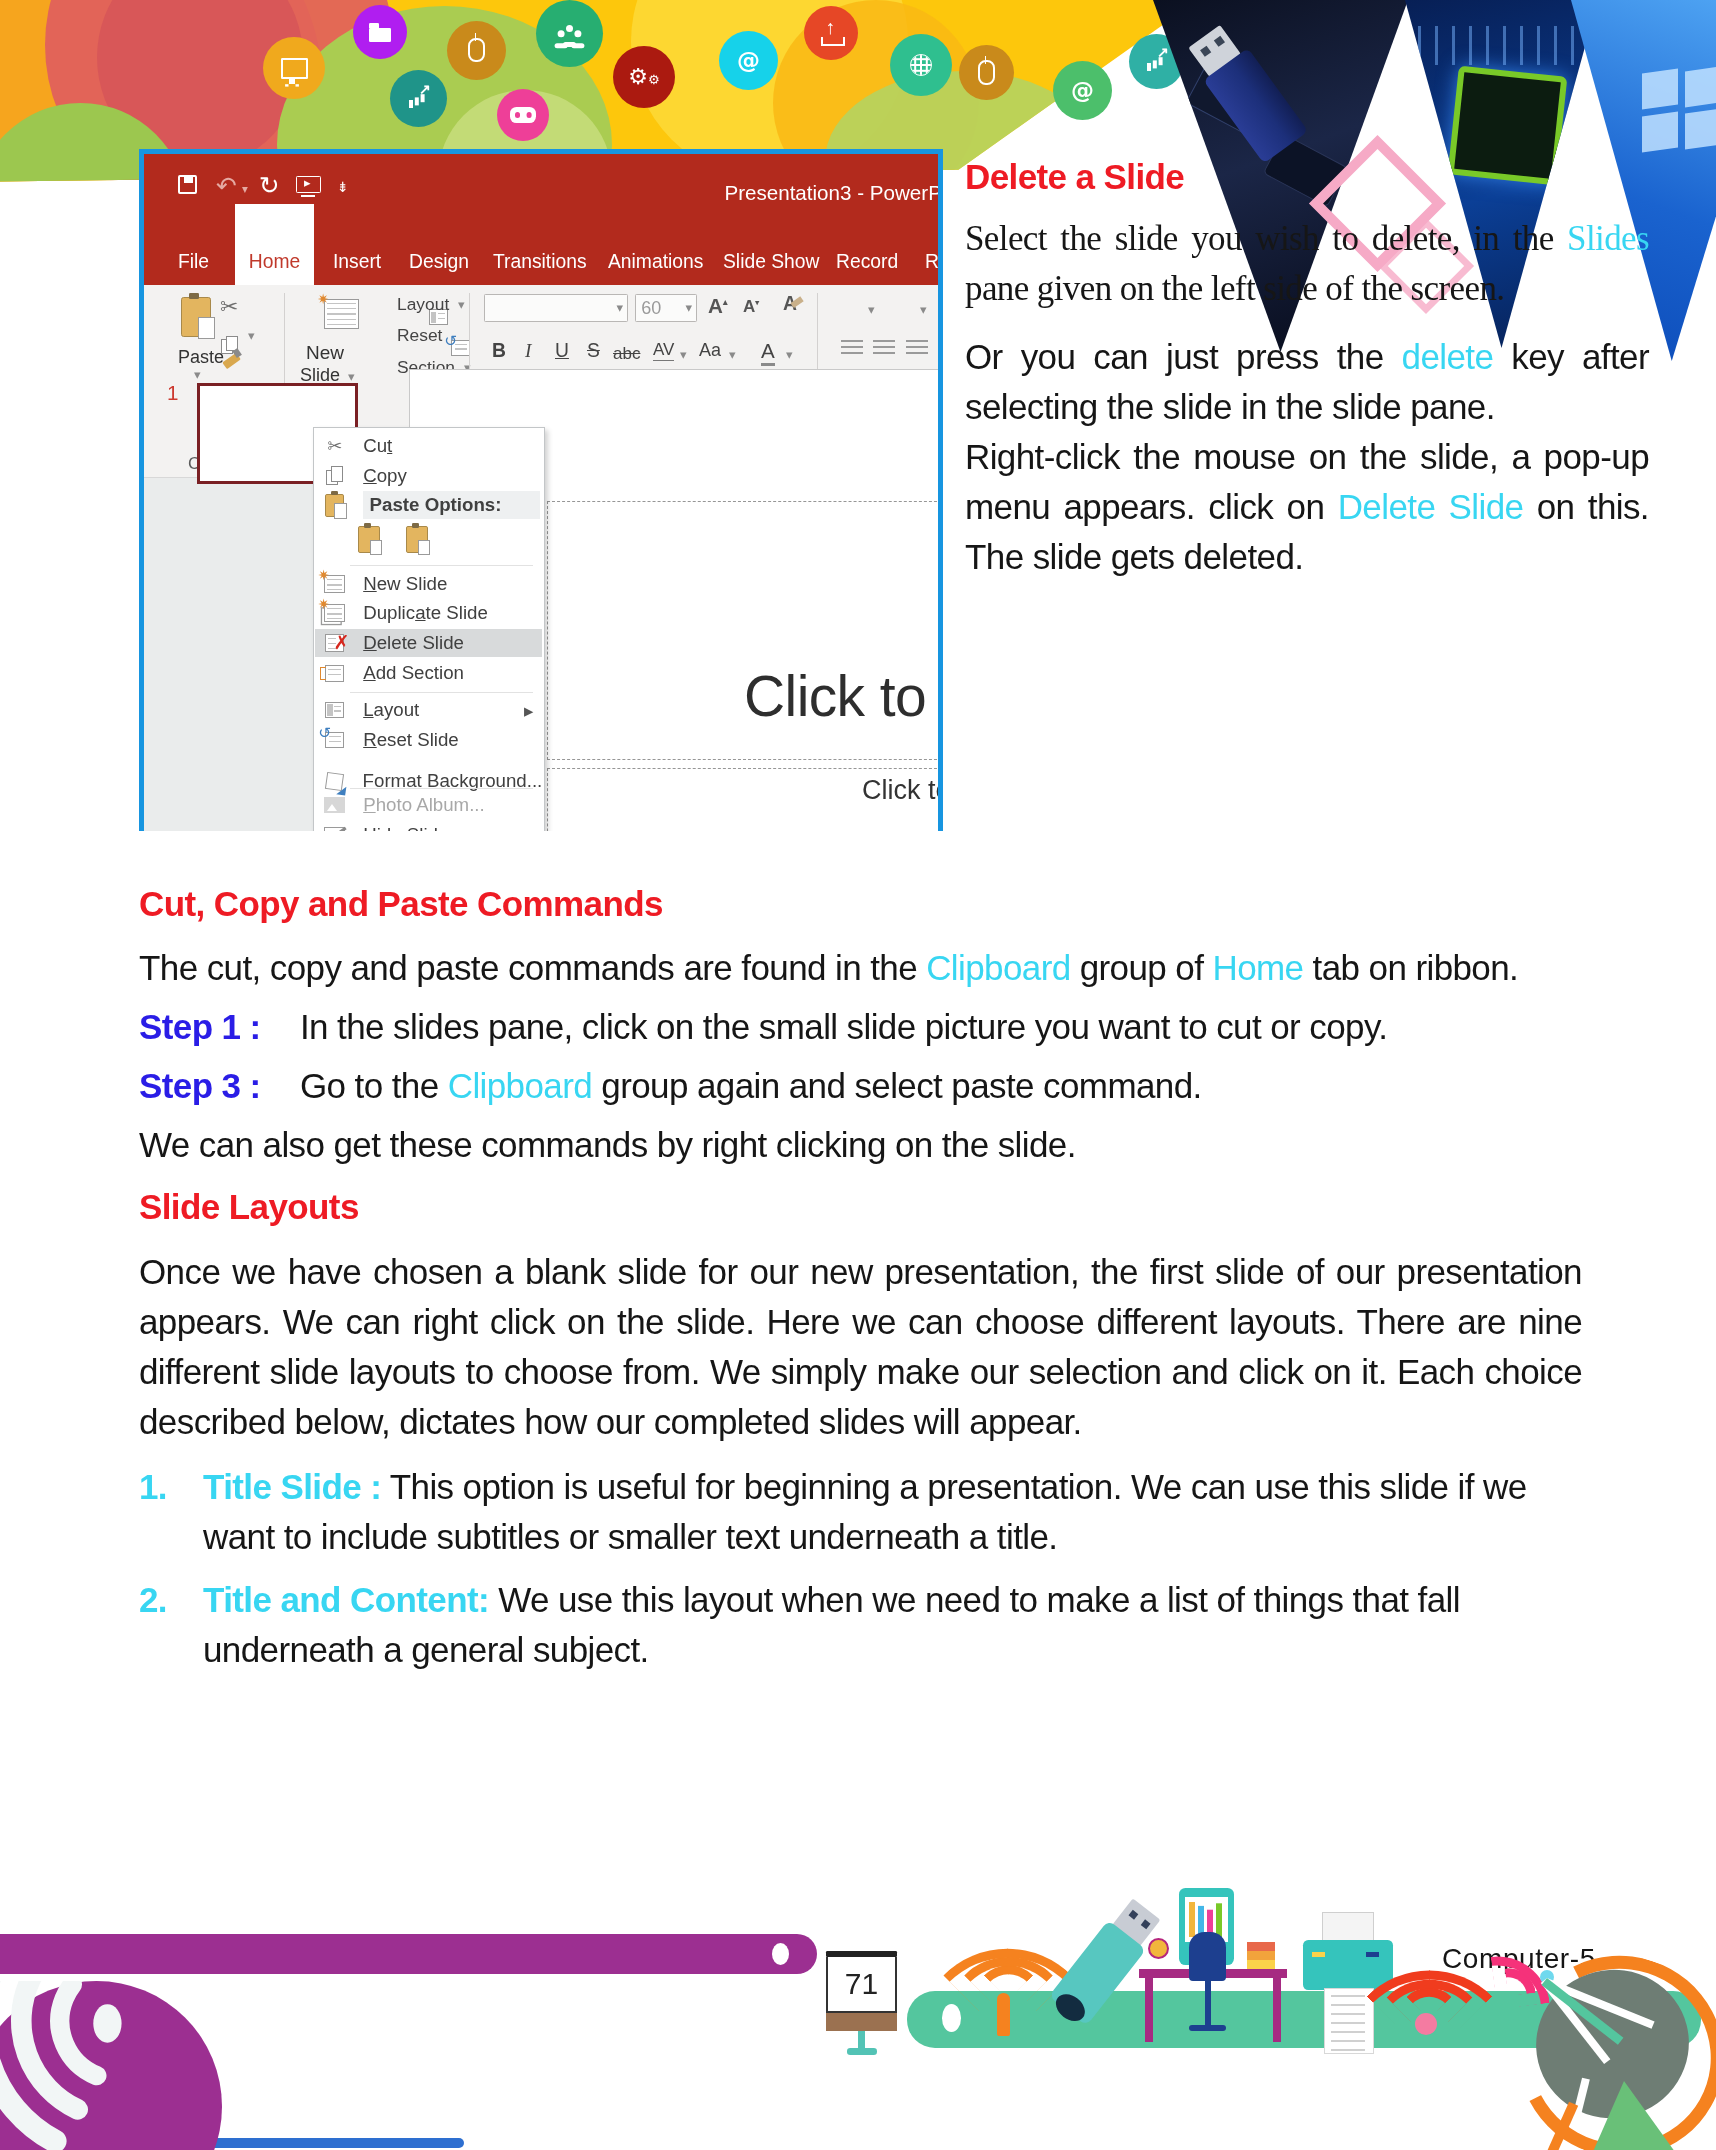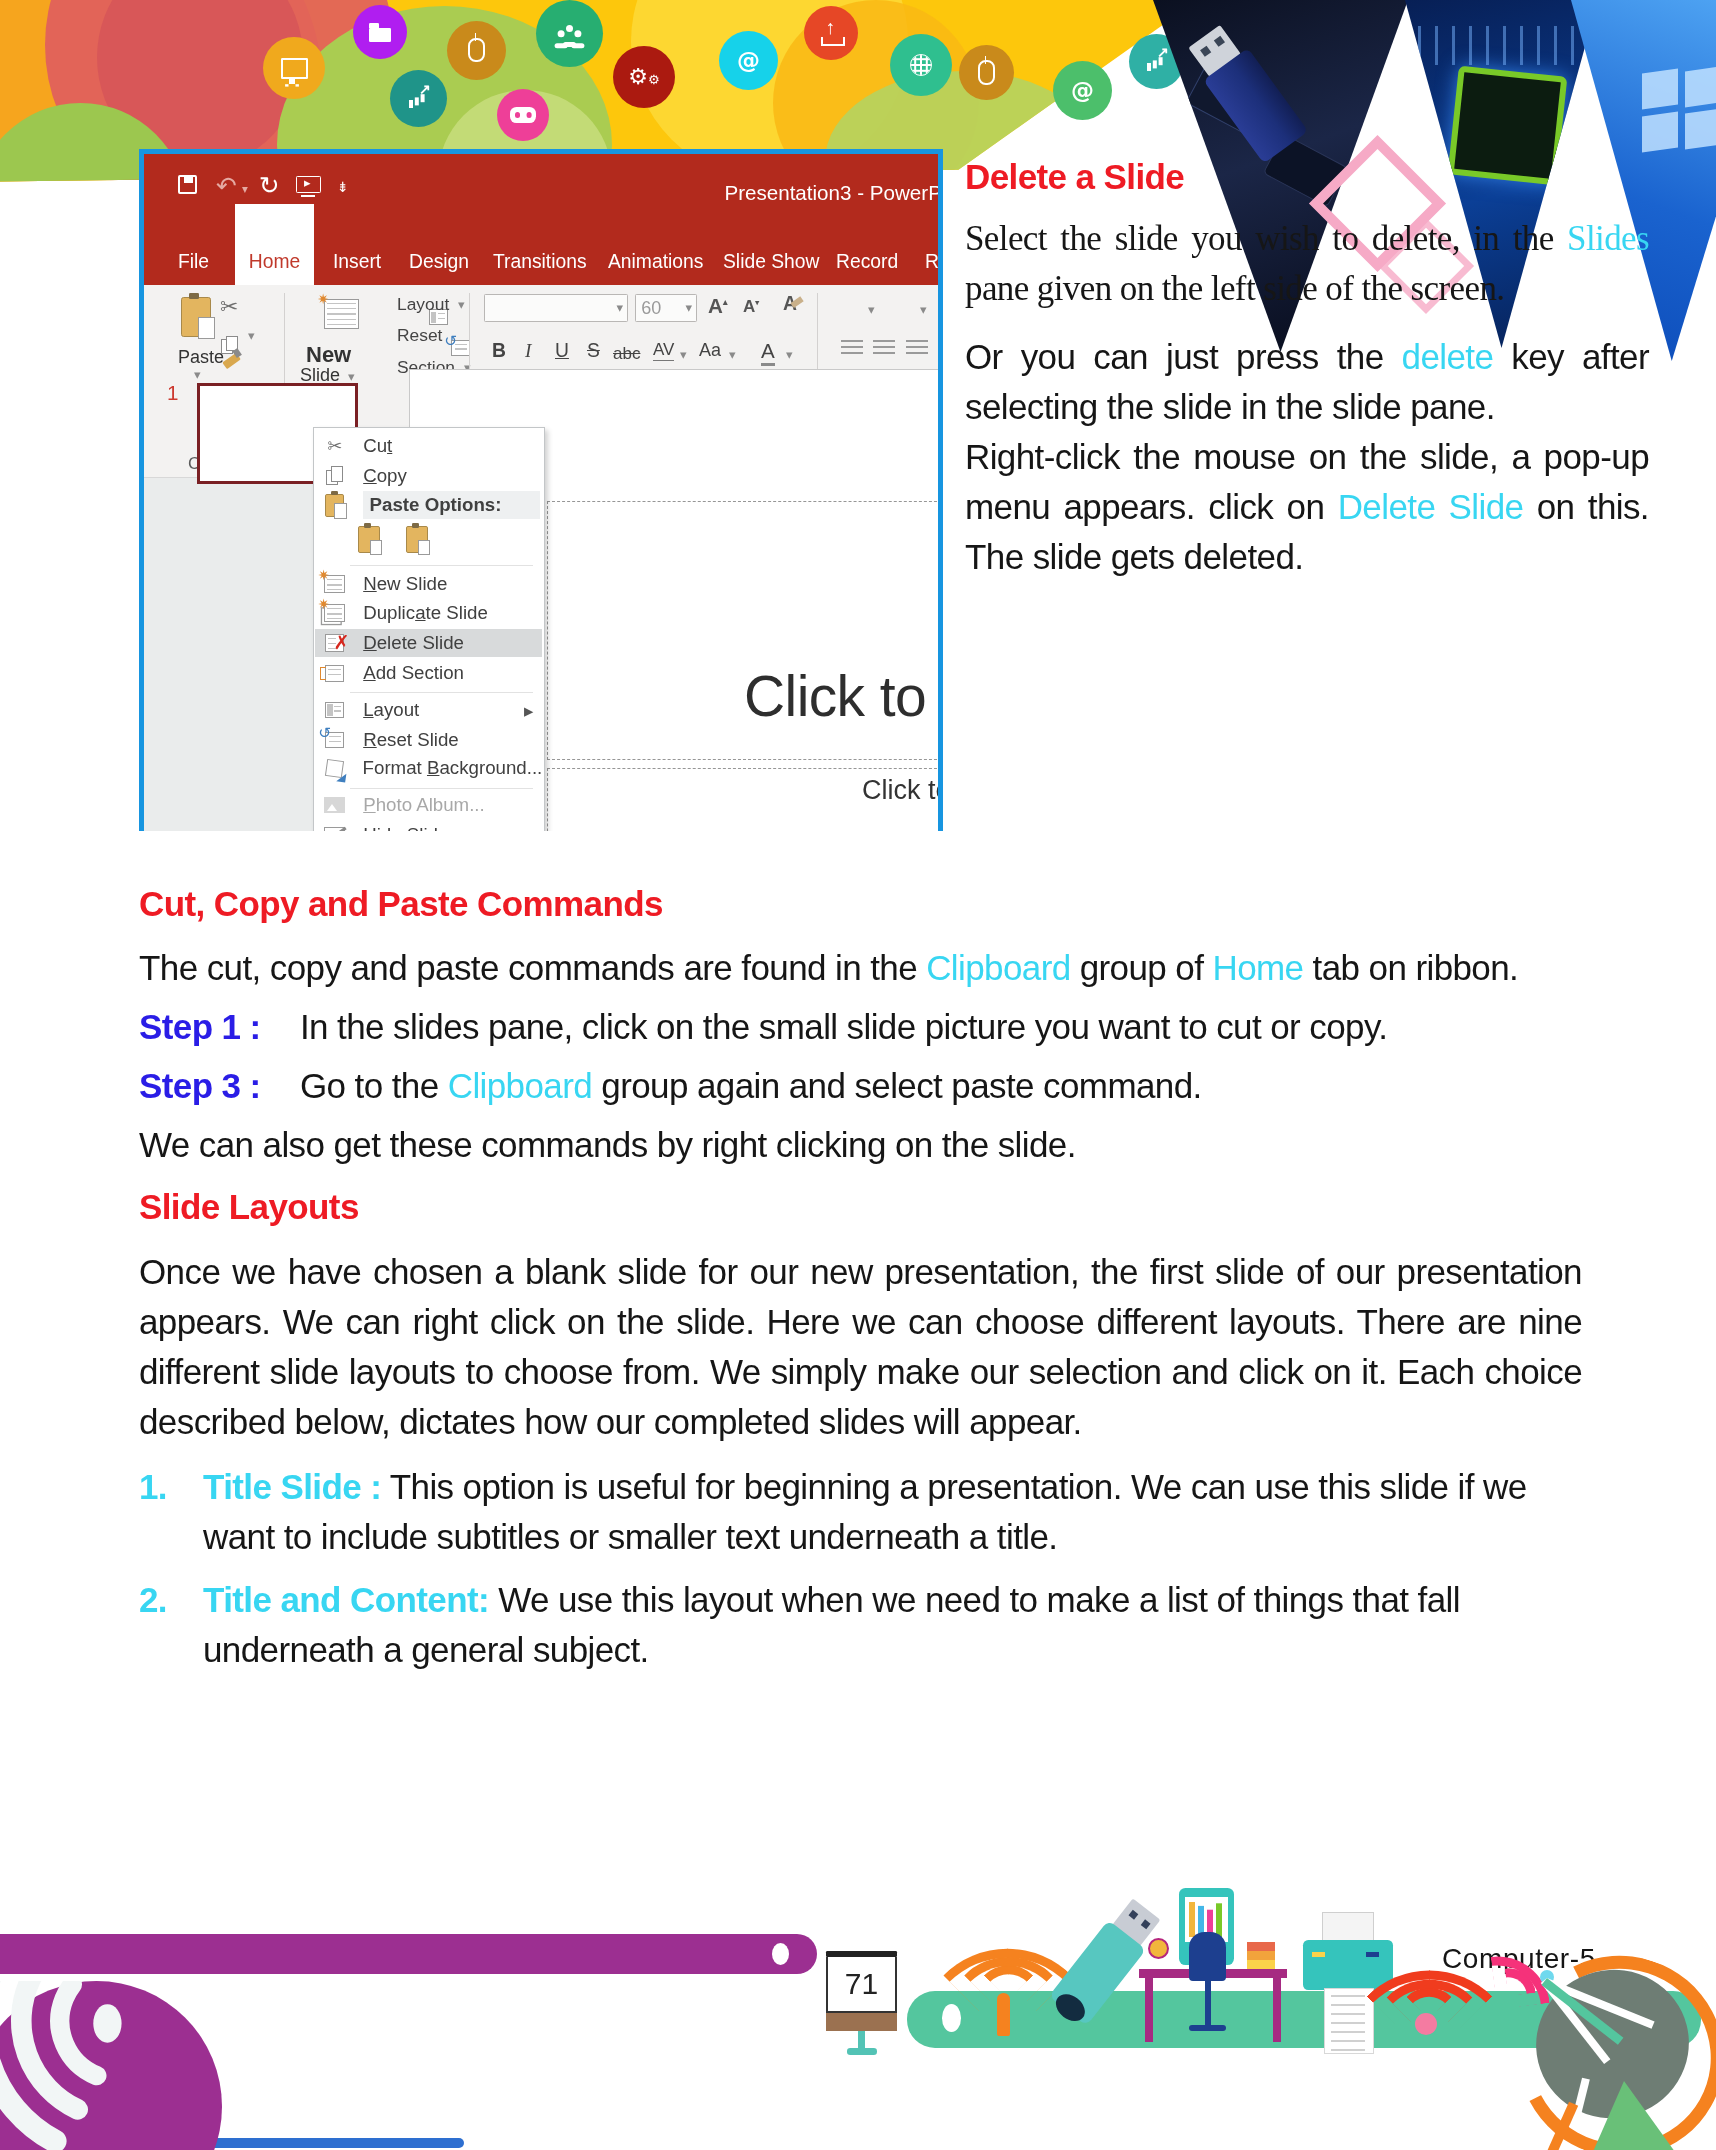--- a/index.html
+++ b/index.html
@@ -236,21 +236,21 @@
       <span class="rtxt" style="left:34px;top:62px;font-size:18px;color:#333;">Paste</span>
       <span class="abs car glyph" style="left:50px;top:82px;">▾</span>
       <span class="abs glyph" style="left:76px;top:9px;font-size:22px;color:#6f6f6f;">✂</span>
       <span class="ic ic-copy abs" style="left:77px;top:40px;"></span>
       <span class="abs car glyph" style="left:104px;top:43px;">▾</span>
       <span class="abs" style="left:79px;top:72px;width:17px;height:7.7px;background:#d9a84e;transform:rotate(-35deg);border-radius:1.3px;"></span>
       <span class="abs" style="left:90px;top:64px;width:6.4px;height:7.7px;background:#8a8a8a;transform:rotate(-35deg);"></span>
       <div class="rdiv" style="left:140px;"></div>
       
       <span class="ic ic-slide abs" style="left:160px;top:14px;width:35px;height:30px;"></span>
-      <span class="rtxt" style="left:162px;top:57px;font-size:22px;color:#333;font-weight:bold;">New</span>
+      <span class="rtxt" style="left:162px;top:57px;font-size:19px;color:#333;">New</span>
       <span class="rtxt" style="left:156px;top:80px;font-size:18px;color:#333;">Slide</span>
       <span class="abs car glyph" style="left:204px;top:84px;">▾</span>
       <span class="ic ic-lay abs" style="left:227px;top:10.3px;"></span>
       <span class="rtxt" style="left:253px;top:9px;">Layout</span>
       <span class="abs car glyph" style="left:314px;top:11.6px;">▾</span>
       <span class="ic ic-reset abs" style="left:227px;top:41px;"></span>
       <span class="rtxt" style="left:253px;top:40px;">Reset</span>
       <span class="ic ic-sec abs" style="left:231px;top:73px;"></span>
       <span class="rtxt" style="left:253px;top:72px;">Section</span>
       <span class="abs car glyph" style="left:320px;top:75px;">▾</span>
@@ -364,21 +364,21 @@
           </span>
           <span class="lbl"><span></span><span class="u">L</span><span>ayout</span></span>
           <span class="marrow glyph">▸</span>
         </div>
       <div class="mrow" style="top:298px;">
           <span class="mi">
             <span class="ic ic-reset"></span>
           </span>
           <span class="lbl"><span></span><span class="u">R</span><span>eset Slide</span></span>
         </div>
-      <div class="mrow" style="top:326px;">
+      <div class="mrow" style="top:339px;">
           <span class="mi">
             <span class="ic ic-fmtbg"></span>
           </span>
           <span class="lbl"><span>Format </span><span class="u">B</span><span>ackground...</span></span>
         </div>
       <div class="msep" style="top:360px;"></div>
       <div class="mrow" style="top:363px;color:#a8a8a8;">
           <span class="mi">
             <span class="ic ic-album"></span>
           </span>

